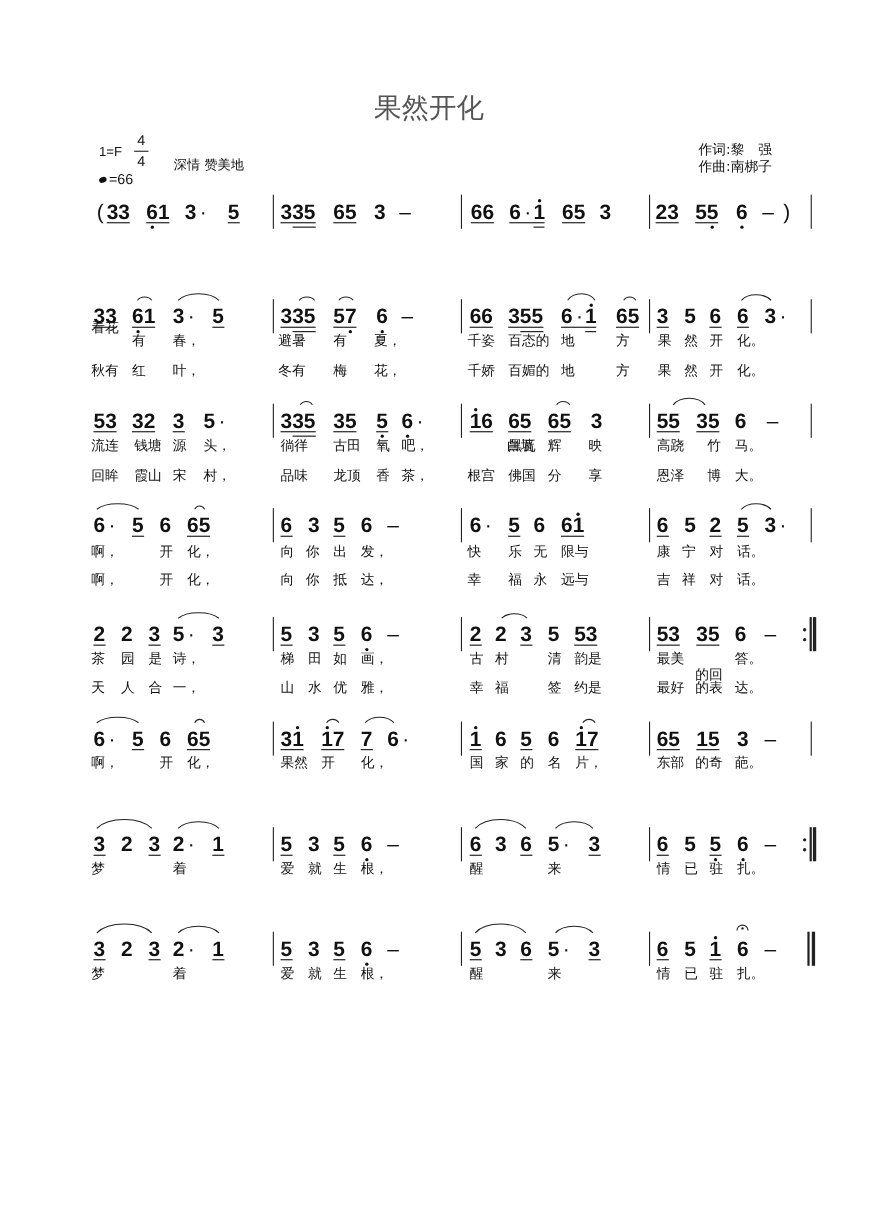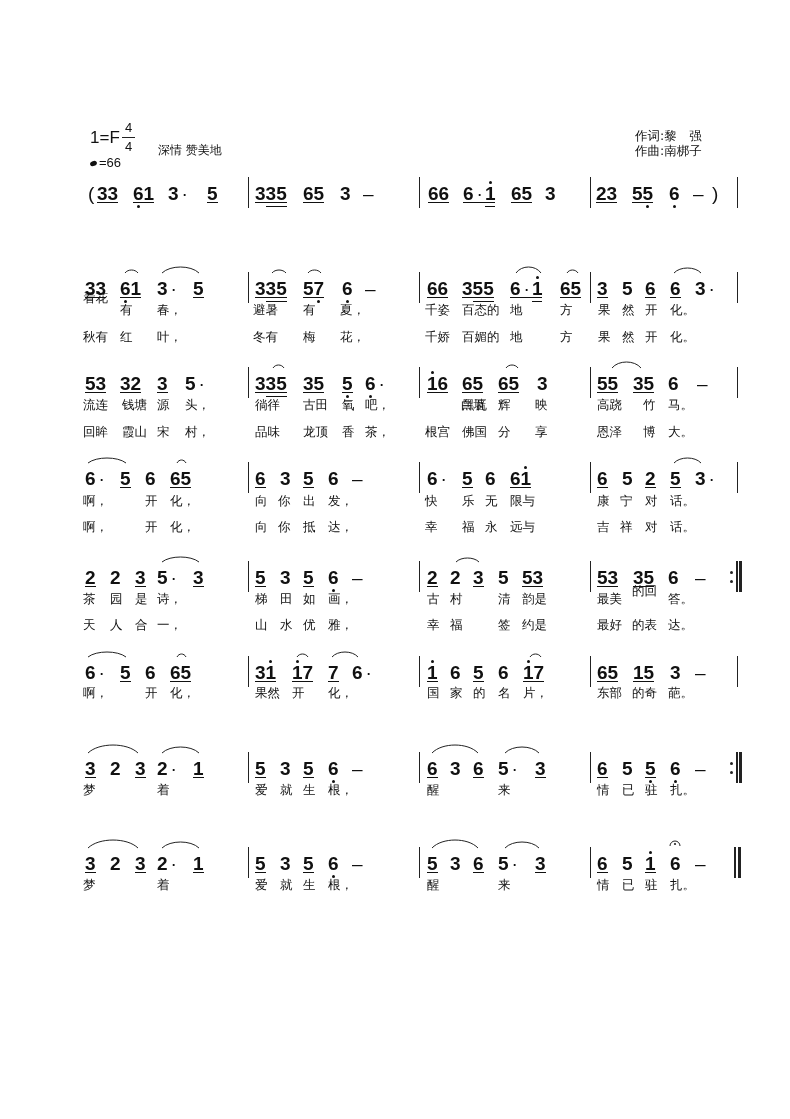--- a/index.html
+++ b/index.html
@@ -1,18 +1,18 @@
 <!DOCTYPE html>
 <html><head>
 <meta charset="utf-8">
 <style>
   html,body{margin:0;padding:0;background:#fff;}
   #page{position:relative;width:790px;height:1119px;overflow:hidden;background:#fff;color:#111;font-family:"DejaVu Sans",sans-serif;}
   .title{position:absolute;left:0;width:780px;top:85px;text-align:center;font-size:25px;line-height:25px;color:#555;font-weight:normal;}
-  .key{position:absolute;left:90px;top:131px;font-family:"Liberation Sans",sans-serif;font-size:17px;line-height:14px;}
+  .key{position:absolute;left:90px;top:131px;font-family:"Liberation Sans",sans-serif;font-size:12px;line-height:14px;}
   .ts-top,.ts-bot{position:absolute;left:123px;font-family:"Liberation Sans",sans-serif;font-size:13px;line-height:13px;width:11px;text-align:center;}
   .ts-top{top:121px;} .ts-bot{top:140px;}
   .ts-line{position:absolute;left:122px;top:137px;width:13px;height:1px;background:#222;}
   .qnote{position:absolute;left:90px;top:161px;width:7px;height:5px;border-radius:50%;background:#111;transform:rotate(-20deg);}
   .tempo{position:absolute;left:99px;top:156px;font-family:"Liberation Sans",sans-serif;font-size:13px;line-height:14px;}
   .expr{position:absolute;left:158px;top:143px;font-size:12px;line-height:14px;}
   .credit{position:absolute;left:635px;font-size:12.5px;line-height:14px;white-space:pre;}
   .credit.c1{top:129px;} .credit.c2{top:144px;}
 
   .system{position:absolute;left:0;width:790px;height:0;}
@@ -41,20 +41,21 @@
   .lyr{position:absolute;font-size:12.5px;line-height:16px;white-space:nowrap;color:#111;}
 
   .wm{position:absolute;left:585px;top:1086px;width:205px;height:28px;background:linear-gradient(#ffffff,#f1f1f1);box-shadow:0 1px 4px rgba(0,0,0,0.08);}
   .wm-name{position:absolute;left:55px;top:6px;font-size:12.5px;line-height:16px;color:#6a6a6a;}
   .wm-domain{position:absolute;left:120px;top:6px;font-family:"Liberation Sans",sans-serif;font-size:12.5px;line-height:16px;color:#c0703a;}
 </style>
 </head>
 <body>
 
 <div id="page">
+  <div class="title">果然开化</div>
 
   <div class="key">1=F</div>
   <div class="ts-top">4</div>
   <div class="ts-line"></div>
   <div class="ts-bot">4</div>
   <div class="qnote"></div>
   <div class="tempo">=66</div>
   <div class="expr">深情 赞美地</div>
   <div class="credit c1">作词:黎　强</div>
   <div class="credit c2">作曲:南梆子</div>
@@ -300,21 +301,21 @@
         <span class="lyr" style="left: 157px; top: 14px;">诗，</span>
         <span class="lyr" style="left: 255px; top: 14px;">梯</span>
         <span class="lyr" style="left: 280px; top: 14px;">田</span>
         <span class="lyr" style="left: 303px; top: 14px;">如</span>
         <span class="lyr" style="left: 328px; top: 14px;">画，</span>
         <span class="lyr" style="left: 427px; top: 14px;">古</span>
         <span class="lyr" style="left: 450px; top: 14px;">村</span>
         <span class="lyr" style="left: 498px; top: 14px;">清</span>
         <span class="lyr" style="left: 522px; top: 14px;">韵是</span>
         <span class="lyr" style="left: 597px; top: 14px;">最美</span>
-        <span class="lyr" style="left: 632px; top: 6px;">的回</span>
+        <span class="lyr" style="left: 632px; top: 28px;">的回</span>
         <span class="lyr" style="left: 668px; top: 14px;">答。</span>
         <span class="lyr" style="left: 83px; top: 40px;">天</span>
         <span class="lyr" style="left: 110px; top: 40px;">人</span>
         <span class="lyr" style="left: 135px; top: 40px;">合</span>
         <span class="lyr" style="left: 157px; top: 40px;">一，</span>
         <span class="lyr" style="left: 255px; top: 40px;">山</span>
         <span class="lyr" style="left: 280px; top: 40px;">水</span>
         <span class="lyr" style="left: 303px; top: 40px;">优</span>
         <span class="lyr" style="left: 328px; top: 40px;">雅，</span>
         <span class="lyr" style="left: 427px; top: 40px;">幸</span>

